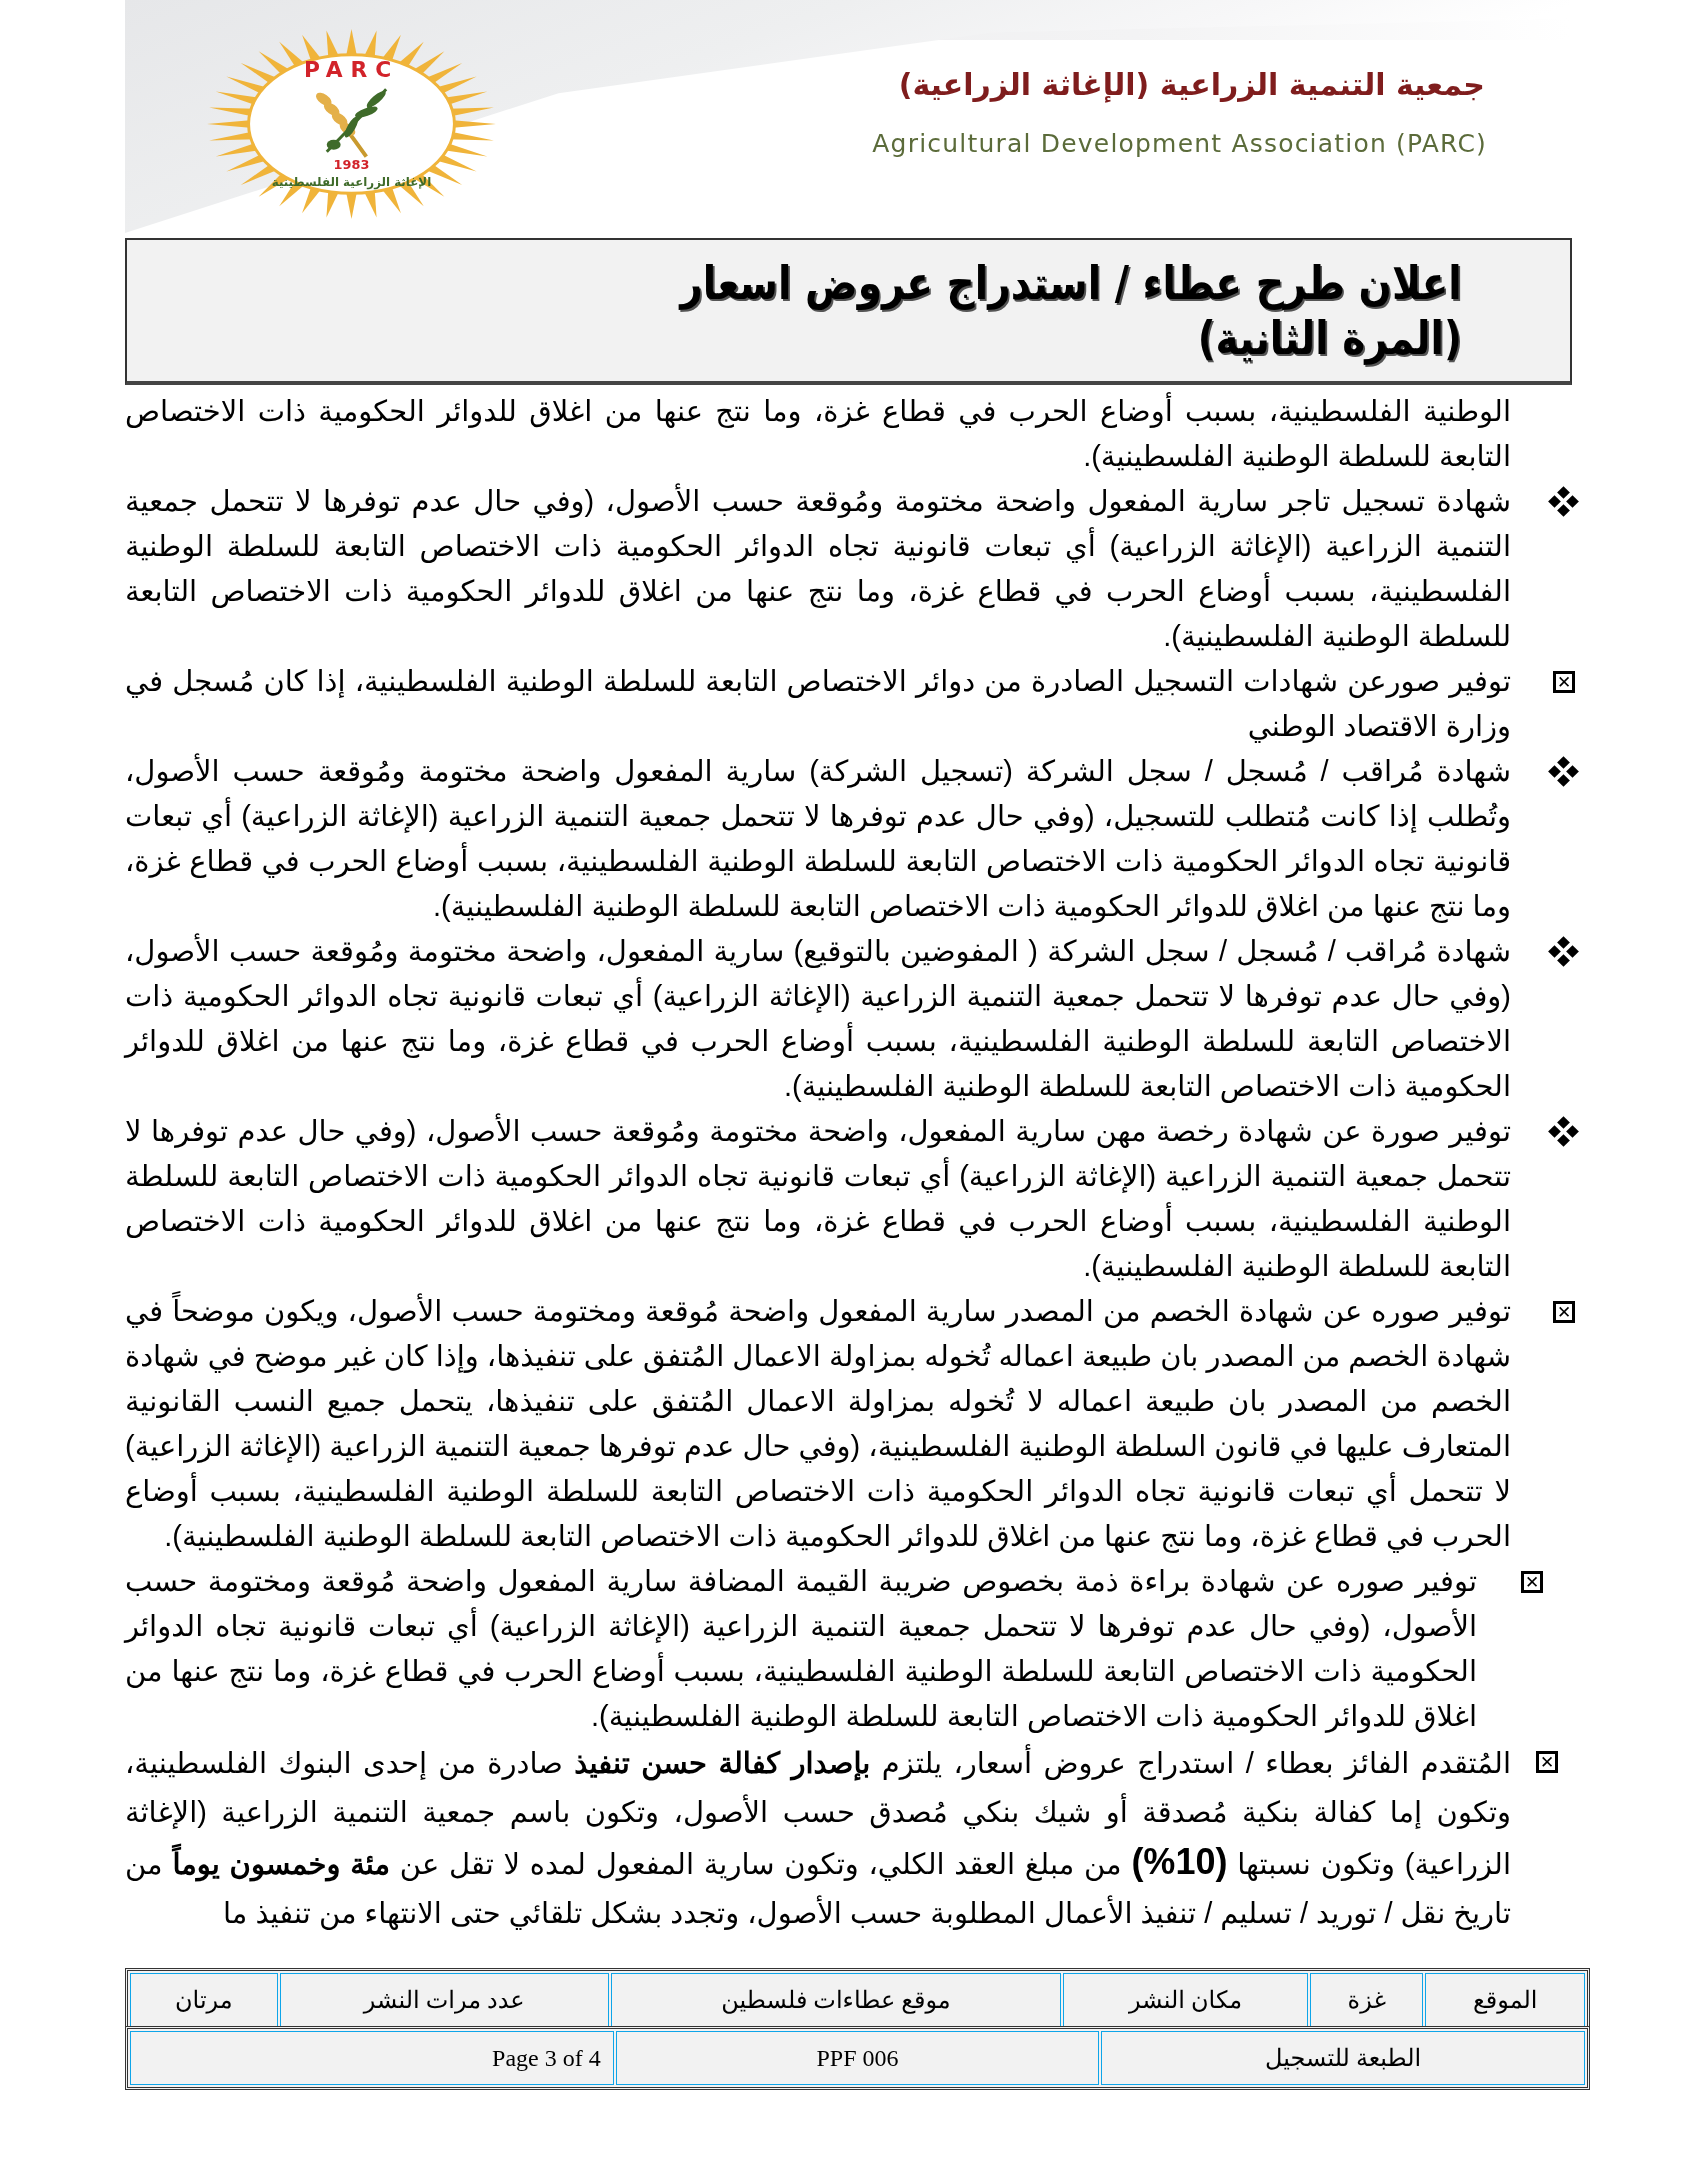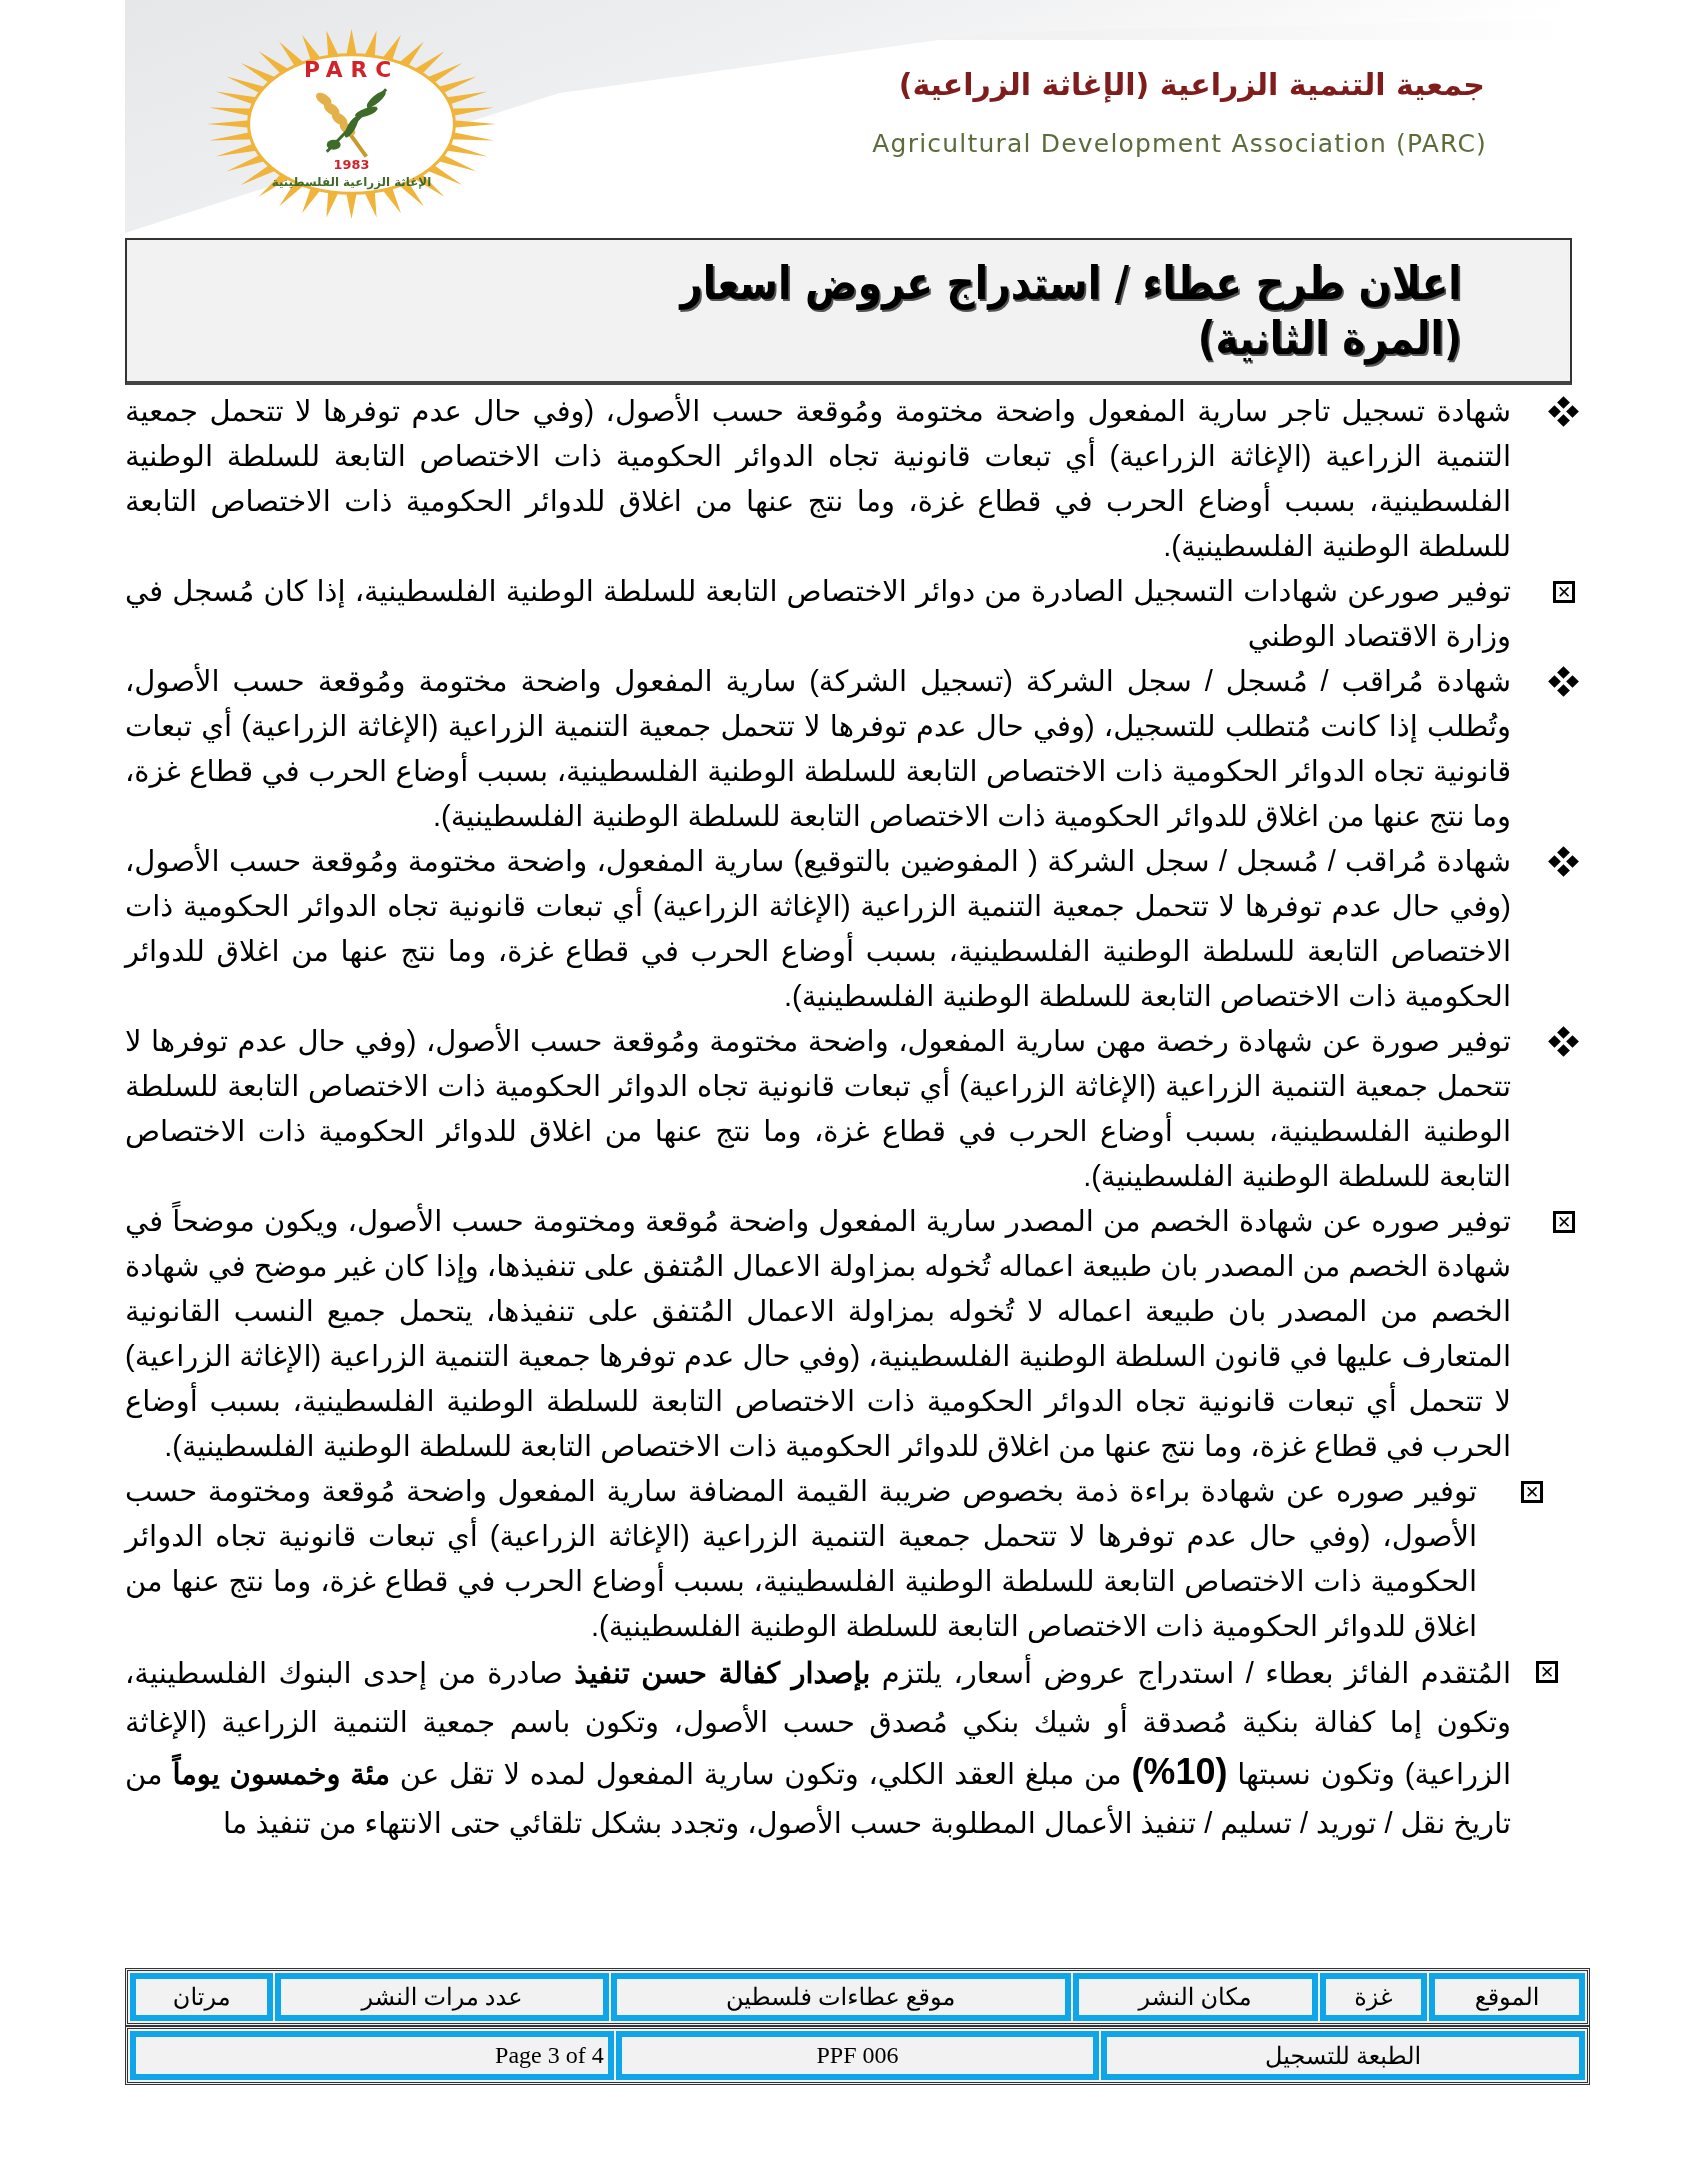--- a/index.html
+++ b/index.html
@@ -72,22 +72,22 @@
     }
     b.em { font-weight: bold; }
     .big { font-size: 36px; font-weight: bold; }
     
     .footer-table {
       position: absolute; left: 125px; width: 1465px; border-collapse: separate; border-spacing: 2px;
       border: 3px double #333; background: #f2f2f2; box-sizing: border-box;
       direction: rtl;
     }
     .footer-table td {
-      border: 6px solid #0ea5e9; background: #f2f2f2; text-align: center;
-      font-family: "Liberation Serif", serif; font-size: 24px; color: #000; padding: 4px;
+      border: 1px solid #0ea5e9; background: #f2f2f2; text-align: center;
+      font-family: "Liberation Serif", serif; font-size: 24px; color: #000; padding: 12px;
     }
     .ft1 { top: 1968px; height: 57px; }
     .ft2 { top: 2026px; height: 59px; }
     .ft2 td.page { text-align: right; padding-left: 14px; direction: ltr; }
   </style>
 </head>
 <body>
 
 <div class="header-bg2"></div>
 <div class="header-bg"></div>
@@ -151,20 +151,21 @@
 
 <div class="org-ar">جمعية التنمية الزراعية (الإغاثة الزراعية)</div>
 <div class="org-en">Agricultural Development Association (PARC)</div>
 
 <div class="title-box">
   <div class="title-line">اعلان طرح عطاء / استدراج عروض اسعار</div>
   <div class="title-line">(المرة الثانية)</div>
 </div>
 
 <div class="content">
+  <p class="para">الوطنية الفلسطينية، بسبب أوضاع الحرب في قطاع غزة، وما نتج عنها من اغلاق للدوائر الحكومية ذات الاختصاص التابعة للسلطة الوطنية الفلسطينية).</p>
 
   <div class="item">
     <span class="bullet">
         <span class="diamond4">
           <span style="left:9px;top:0"></span>
           <span style="left:0;top:9px"></span>
           <span style="left:18px;top:9px"></span>
           <span style="left:9px;top:18px"></span>
         </span>
       </span>

